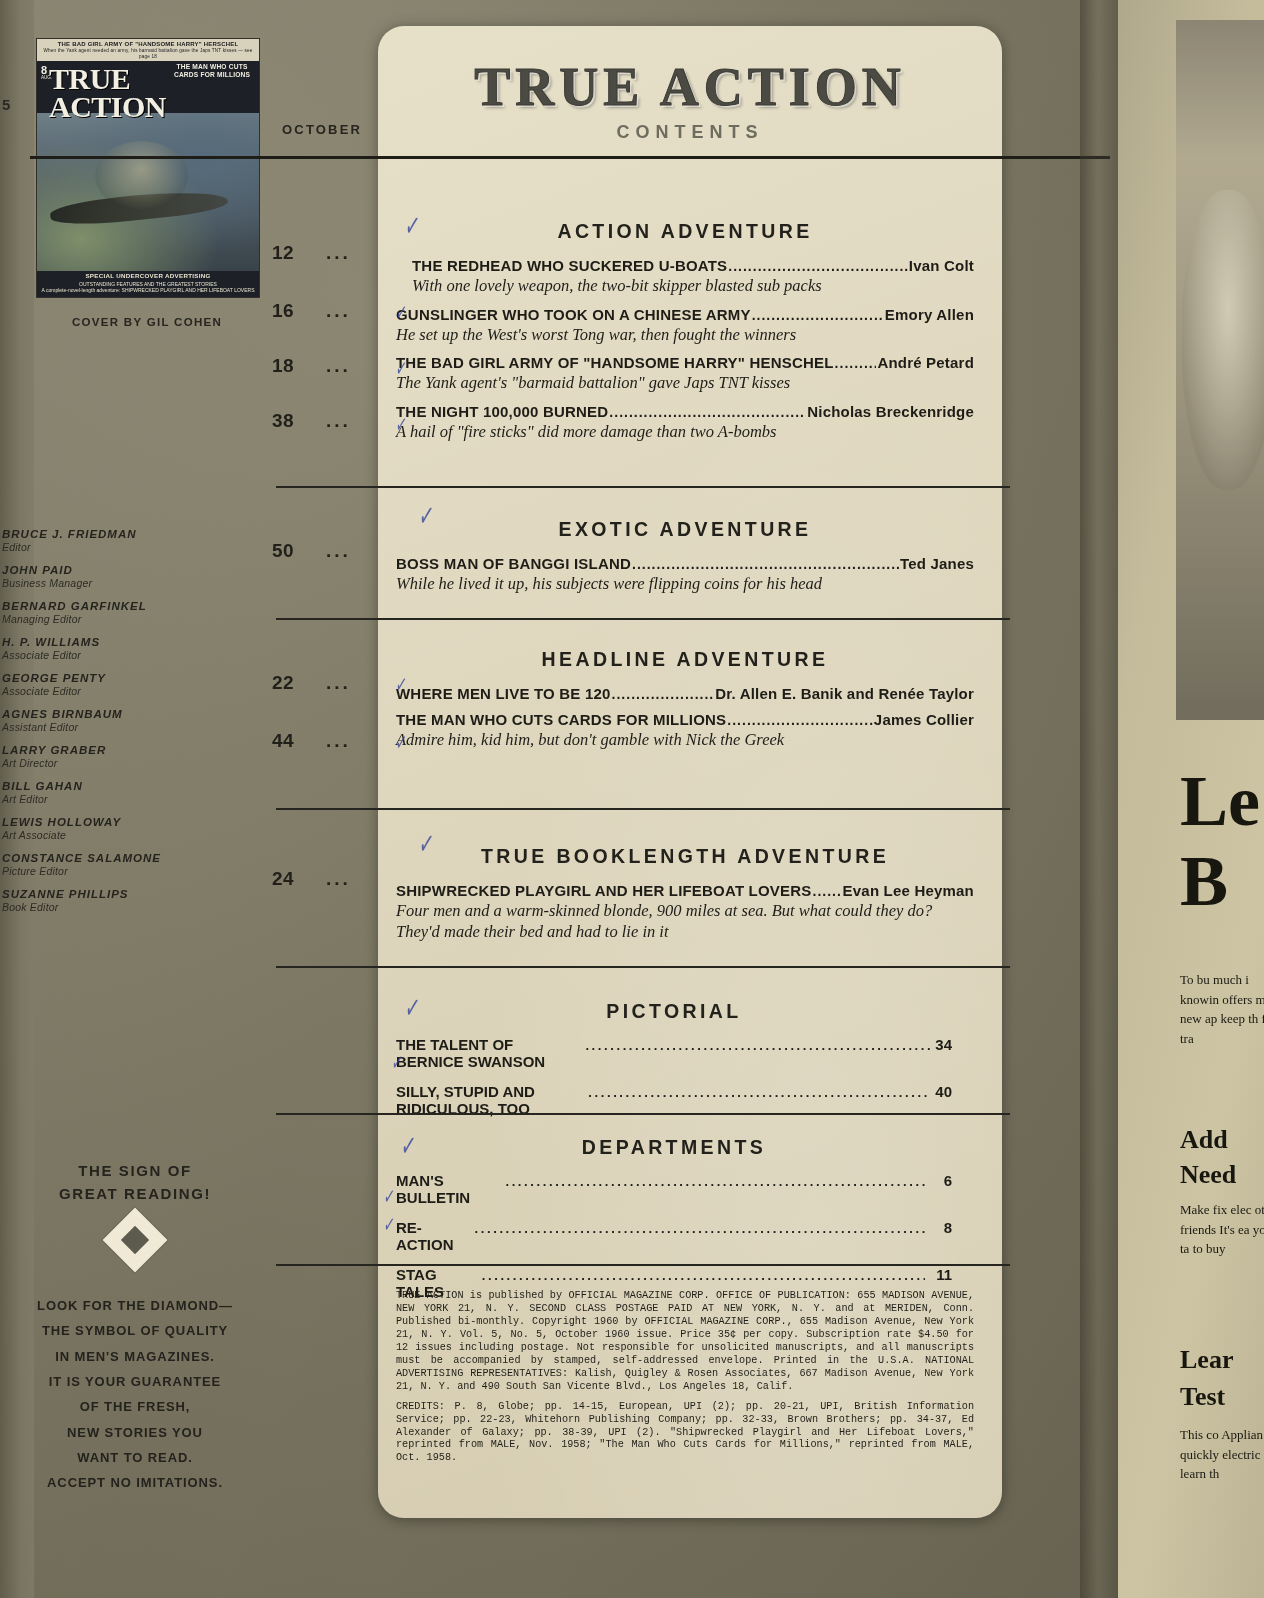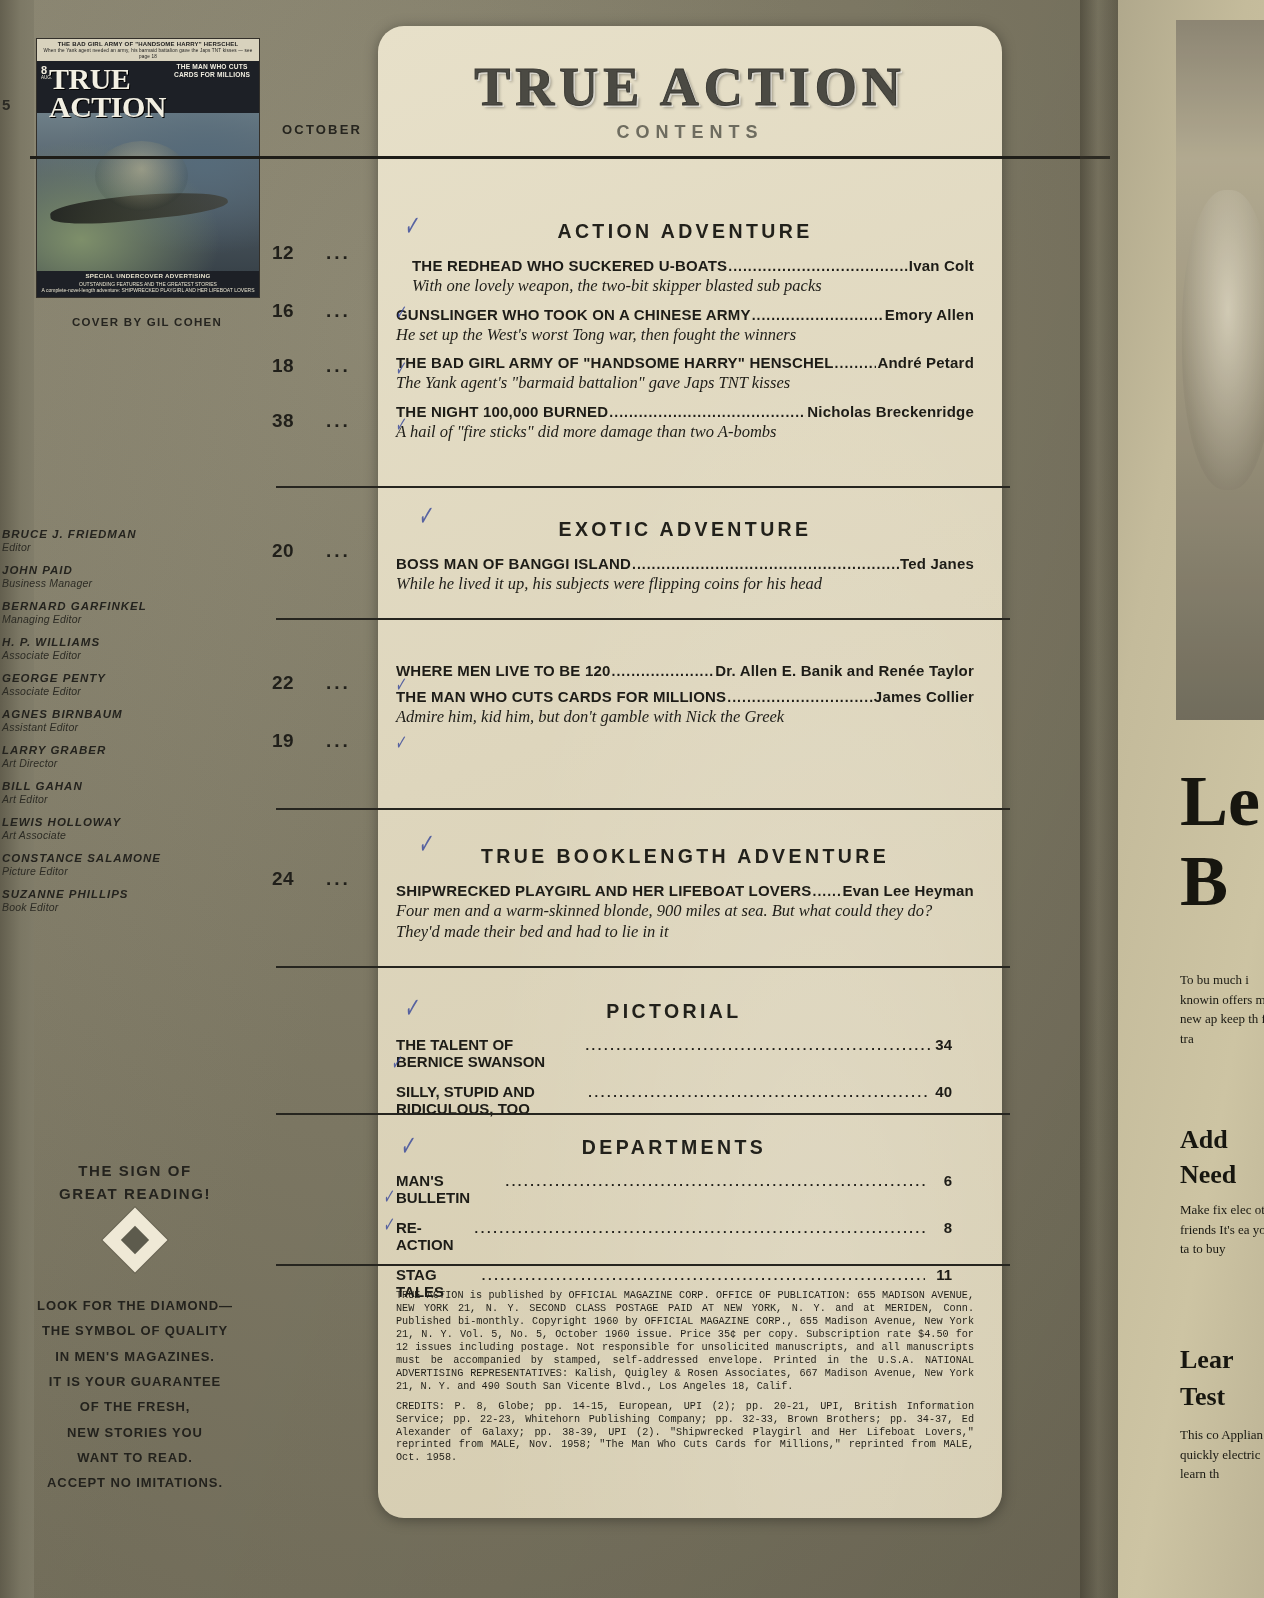--- a/index.html
+++ b/index.html
@@ -443,45 +443,46 @@
     <div class="sec-head">EXOTIC ADVENTURE</div>
     <div class="entry" style="margin-top:14px;">
       <div class="entry-line">
         <span class="entry-title">BOSS MAN OF BANGGI ISLAND</span>
         <span class="dots">.................................................................................</span>
         <span class="byline">Ted Janes</span>
       </div>
       <div class="entry-sub">While he lived it up, his subjects were flipping coins for his head</div>
     </div>
   </div>
-  <div class="pagenum" style="left:272px; top:540px;">20</div>
+  <div class="pagenum" style="left:272px; top:540px;">50</div>
   <div class="pagedots" style="left:326px; top:540px;">...</div>
 
   <div class="divider" style="top:618px;"></div>
 
   <div class="section" style="left:396px; top:648px; width:578px;">
+    <div class="sec-head">HEADLINE ADVENTURE</div>
     <div class="entry" style="margin-top:14px;">
       <div class="entry-line">
         <span class="entry-title">WHERE MEN LIVE TO BE 120</span>
         <span class="dots">...............................</span>
         <span class="byline">Dr. Allen E. Banik and Renée Taylor</span>
       </div>
     </div>
     <div class="entry" style="margin-top:9px;">
       <div class="entry-line">
         <span class="entry-title">THE MAN WHO CUTS CARDS FOR MILLIONS</span>
         <span class="dots">...............................................</span>
         <span class="byline">James Collier</span>
       </div>
       <div class="entry-sub">Admire him, kid him, but don't gamble with Nick the Greek</div>
     </div>
   </div>
   <div class="pagenum" style="left:272px; top:672px;">22</div>
   <div class="pagedots" style="left:326px; top:672px;">...</div>
-  <div class="pagenum" style="left:272px; top:730px;">19</div>
+  <div class="pagenum" style="left:272px; top:730px;">44</div>
   <div class="pagedots" style="left:326px; top:730px;">...</div>
 
   <div class="divider" style="top:808px;"></div>
 
   <div class="section" style="left:396px; top:845px; width:578px;">
     <div class="sec-head">TRUE BOOKLENGTH ADVENTURE</div>
     <div class="entry" style="margin-top:14px;">
       <div class="entry-line">
         <span class="entry-title">SHIPWRECKED PLAYGIRL AND HER LIFEBOAT LOVERS</span>
         <span class="dots">.......</span>

